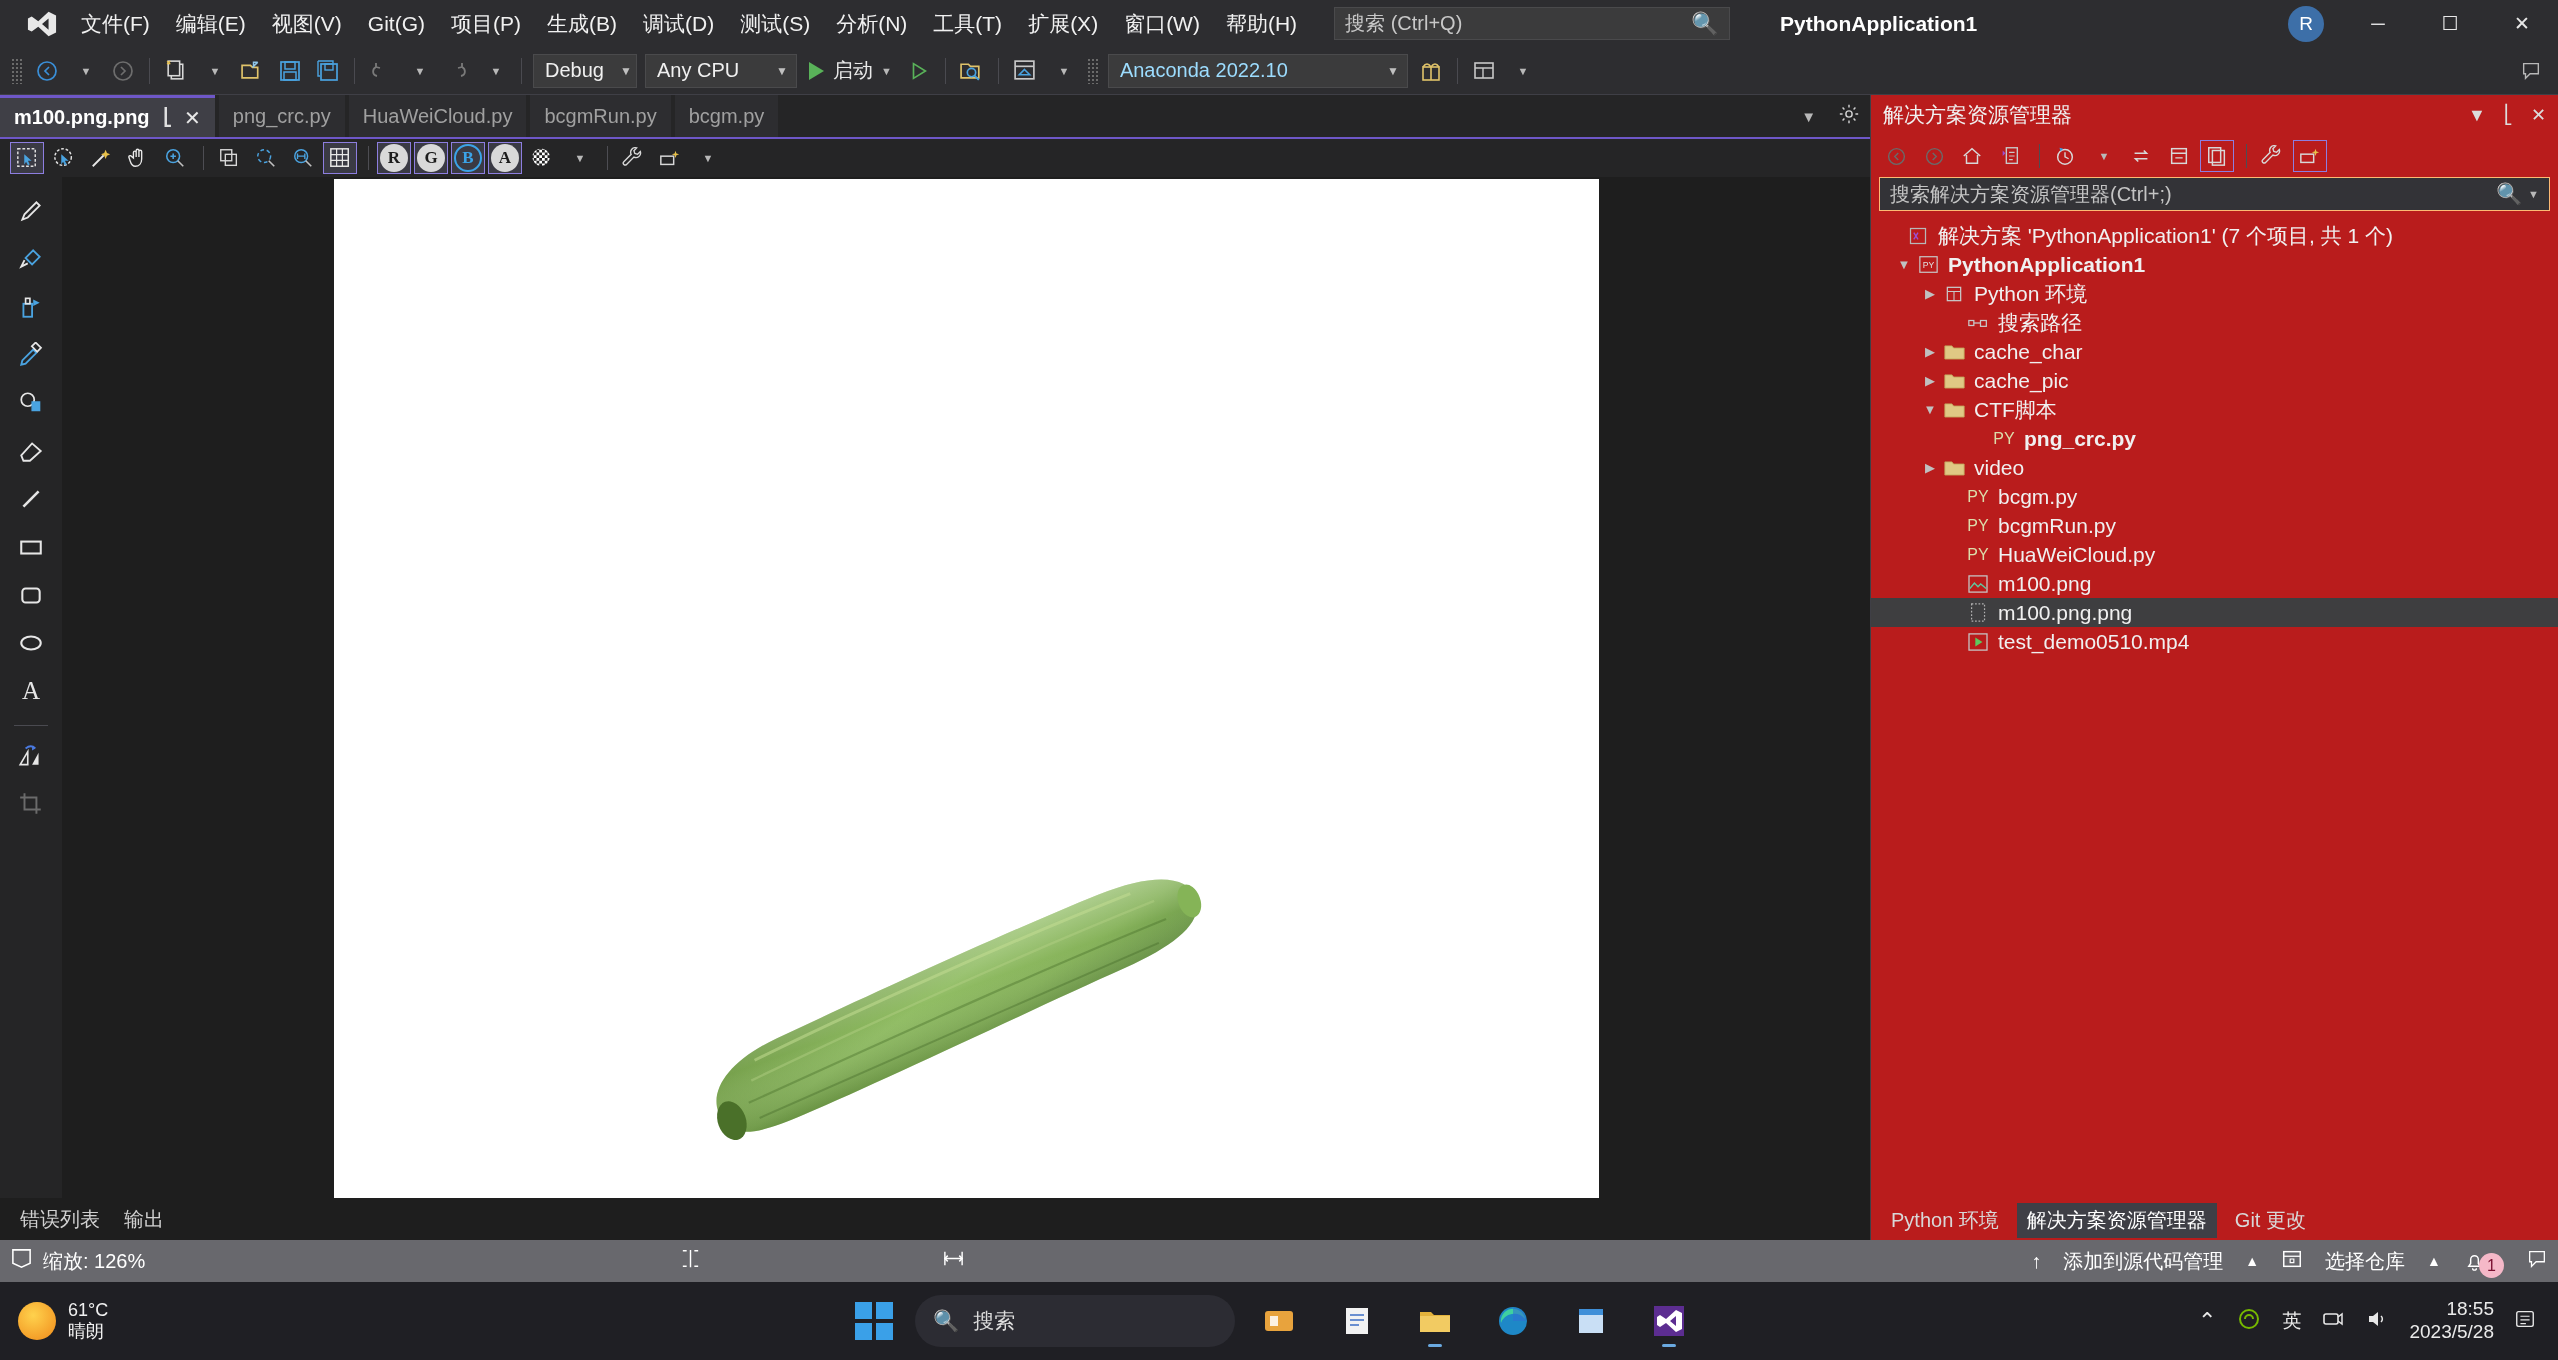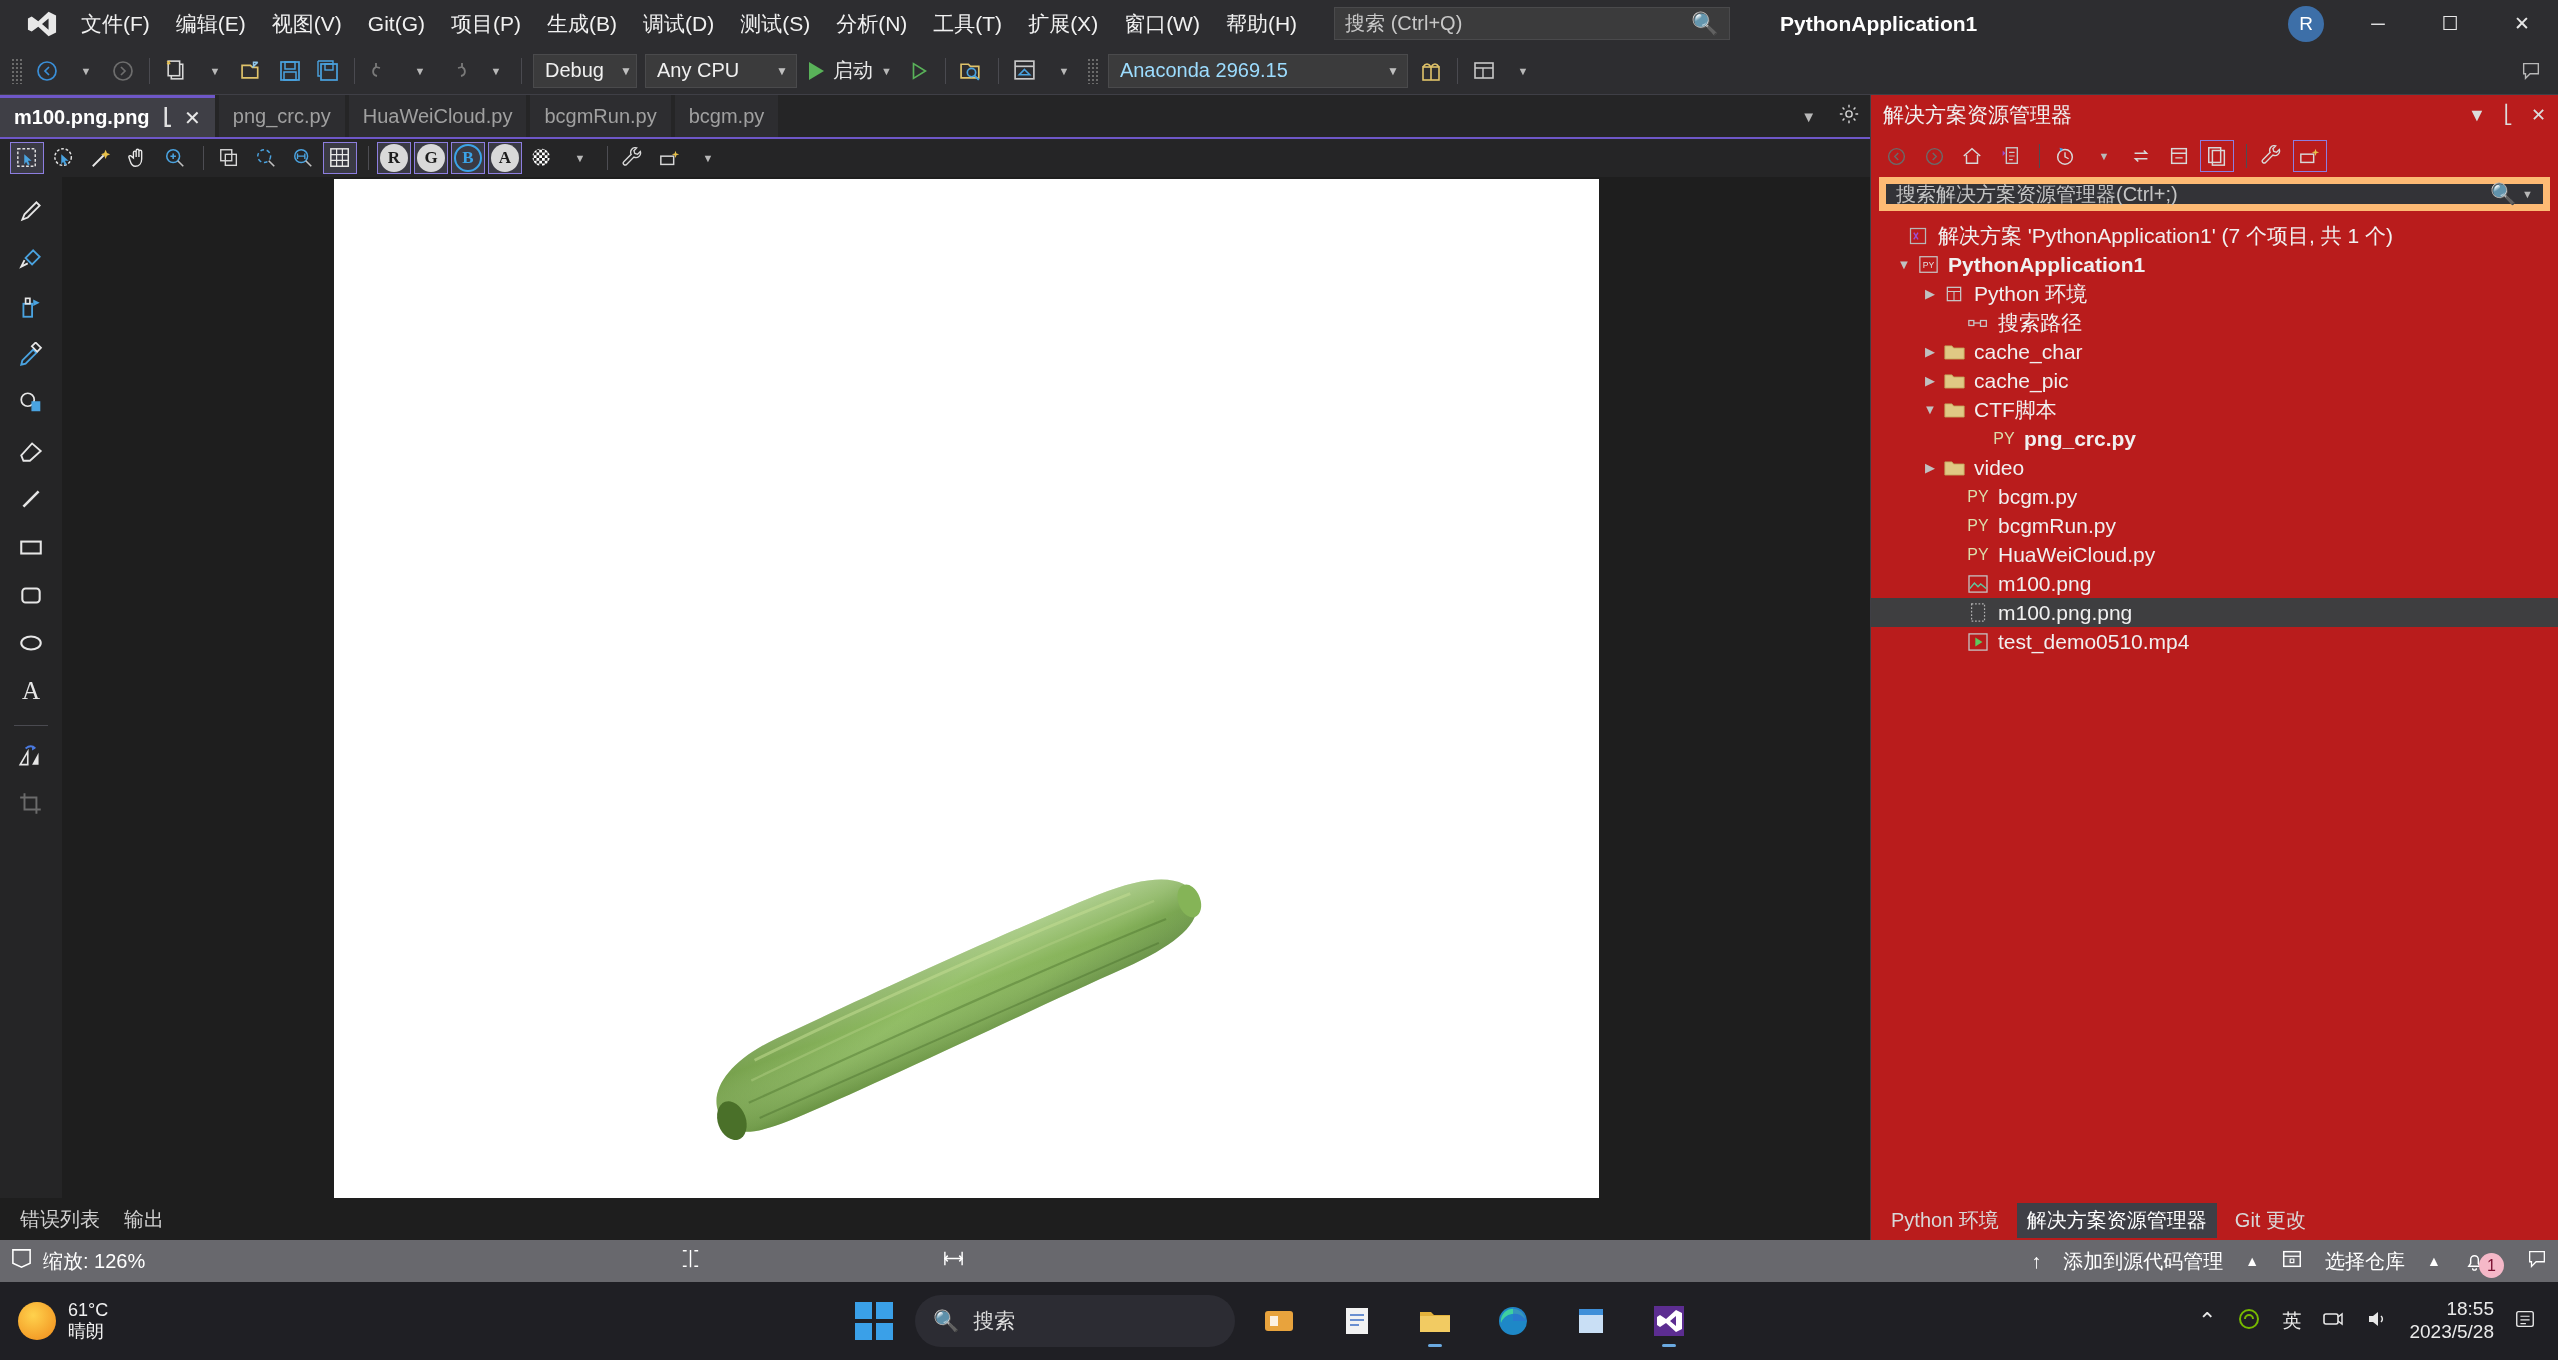--- a/index.html
+++ b/index.html
@@ -117,21 +117,21 @@
 
   
   .se { width:688px; background:#b91c1c; display:flex; flex-direction:column; flex:0 0 688px; border-left:1px solid #3f3f46; }
   .se-head { height:40px; display:flex; align-items:center; padding:0 12px; flex:0 0 40px; }
   .se-title { font-size:21px; color:#f0f0f0; }
   .se-head-right { margin-left:auto; display:flex; align-items:center; gap:18px; color:#dcdcdc; font-size:18px; }
   .se-tb { height:42px; display:flex; align-items:center; padding:0 8px; flex:0 0 42px; }
   .se-tb .sb { width:34px;height:32px;display:flex;align-items:center;justify-content:center;margin-right:4px; border:1px solid transparent;}
   .se-tb .sb.sel { border:1px solid #8d7ee0; }
   .se-search {
-    height:34px; margin:0 8px 6px; background:#333337; border:7px solid #fdba74;
+    height:34px; margin:0 8px 6px; background:#333337; border:1px solid #fdba74;
     display:flex; align-items:center; padding:0 10px; flex:0 0 34px;
   }
   .se-search .ph { color:#c4c4c4; font-size:20px; flex:1; }
   .se-tree { flex:1; overflow:hidden; padding-top:4px; font-size:21px; }
   .tr { height:29px; display:flex; align-items:center; white-space:nowrap; color:#f0f0f0; }
   .tr.sel { background:#3e3e40; }
   .exp { width:22px; display:flex; align-items:center; justify-content:center; color:#c0c0c0; font-size:13px; }
   .ticon { width:26px; display:flex; align-items:center; justify-content:center; margin-right:7px; }
   .bold { font-weight:700; }
   .se-foot { height:40px; display:flex; align-items:center; padding:0 10px; flex:0 0 40px; gap:8px; }
@@ -311,21 +311,21 @@
           <rect x="3" y="3" width="18" height="17" fill="none" stroke="#c8c8c8" stroke-width="1.6"></rect>
           <path d="M3 8 h18" stroke="#c8c8c8" stroke-width="1.6"></path>
           <path d="M12 11 l5 5 h-10 Z" fill="none" stroke="#4aa3e0" stroke-width="1.5"></path>
         </svg>
     </div>
     <div class="tb-btn">
         <span class="caret">▼</span>
       </div>
     <div class="grip"></div>
     <div class="combo anaconda">
-      <span class="cval">Anaconda 2969.15</span>
+      <span class="cval">Anaconda 2022.10</span>
       <span class="cdrop">▼</span>
     </div>
     <div class="tb-btn">
       <svg width="24" height="24" viewBox="0 0 24 24">
           <rect x="4" y="8" width="16" height="13" fill="none" stroke="#e0c36a" stroke-width="1.6"></rect>
           <path d="M12 8 v13 M4 8 q4 -6 8 0 q4 -6 8 0" fill="none" stroke="#e0c36a" stroke-width="1.6"></path>
         </svg>
     </div>
     <div class="tb-sep"></div>
     <div class="tb-btn">

